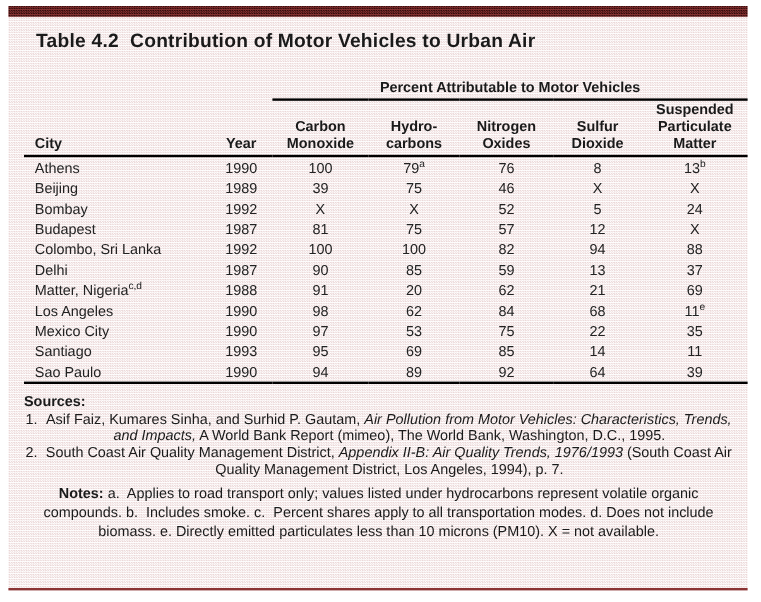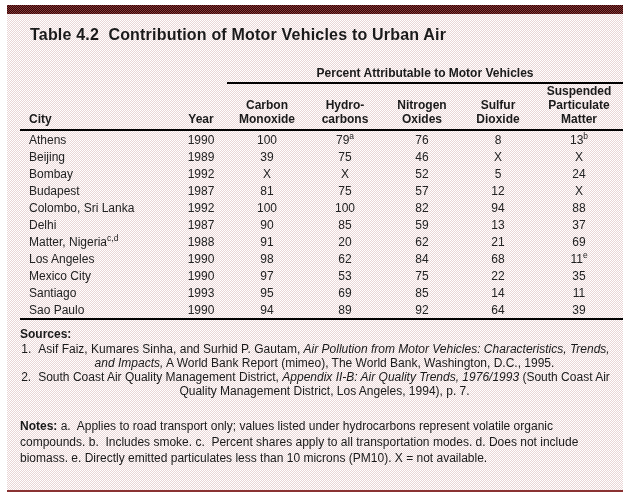--- a/index.html
+++ b/index.html
@@ -20,21 +20,21 @@
   tr.colhead-row th{border-bottom:2px solid #000;}
   th.left{text-align:left;padding-left:9px;}
   tbody td{font-size:12px;height:17px;padding:0;text-align:center;color:#222;}
   td.c-city{text-align:left;padding-left:9px;}
   tbody tr:last-child td{border-bottom:2px solid #000;}
   sup{font-size:8.5px;line-height:0;}
   .footer{margin:6px 12px 0 13px;font-size:12px;}
   .src-head{font-weight:bold;line-height:16px;}
   .src{padding-left:18px;text-indent:-18px;line-height:14px;text-align:center;}
   .src .num{padding-right:7px;}
-  .notes{margin-top:20px;line-height:16px;}
+  .notes{margin-top:5px;line-height:16px;text-align:center;}
   .notes b{font-weight:bold;}
   i{font-style:italic;}
 </style>
 </head>
 <body>
 
 <div class="page">
   <div class="panel">
     <div class="top-bar"></div>
 

